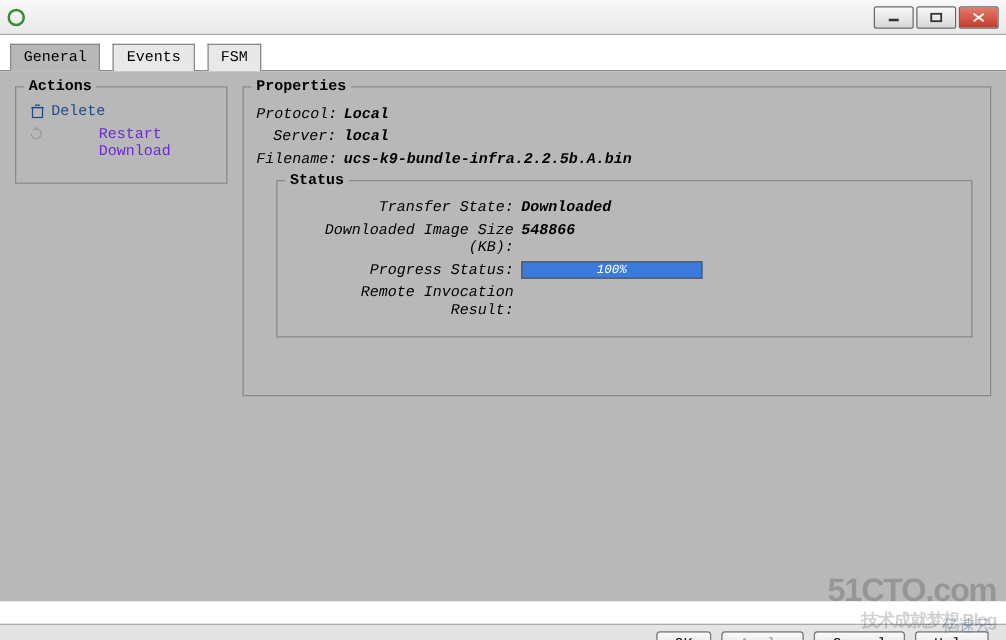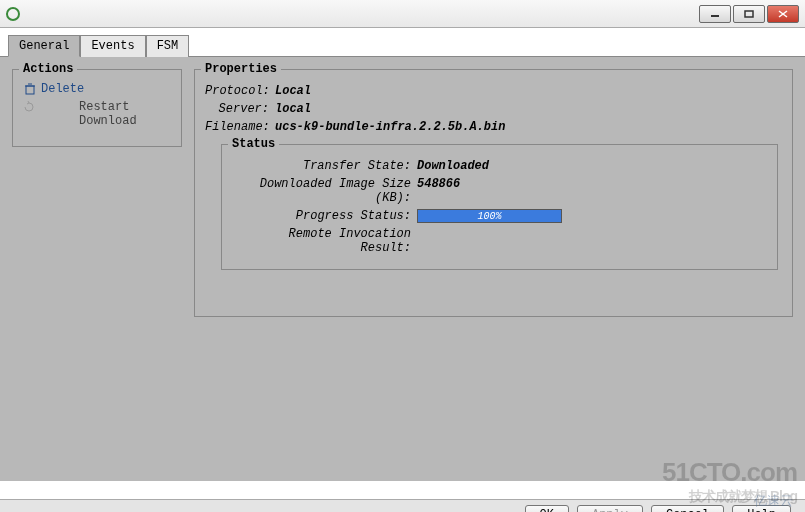--- a/index.html
+++ b/index.html
@@ -47,21 +47,21 @@
       display: flex;
       padding: 6px 8px 0 8px;
       background: #fff;
       border-bottom: 1px solid #888;
       font-family: "Courier New", monospace;
     }
     .tab {
       padding: 3px 10px;
       border: 1px solid #888;
       border-bottom: none;
-      margin-right: 0;
+      margin-right: 10px;
       background: #e8e8e8;
       cursor: pointer;
       position: relative;
       top: 1px;
     }
     .tab.active {
       background: #b8b8b8;
       border-bottom: 1px solid #b8b8b8;
     }
 
@@ -89,21 +89,21 @@
     .actions { width: 170px; height: 78px; }
     .action-item {
       display: flex; align-items: flex-start;
       padding: 2px 0;
     }
     .action-item .icon {
       width: 14px; height: 14px; margin-right: 4px;
       display: inline-flex; align-items: center; justify-content: center;
     }
     .action-item.enabled { color: #204a87; cursor: pointer; }
-    .action-item.disabled { color: #404040; gap: 40px; }
+    .action-item.disabled { color: #6d28d9; gap: 40px; }
 
     .props-outer {
       flex: 1;
       display: flex;
       flex-direction: column;
     }
     .properties.fieldset { height: 248px; }
     .kv { display: flex; margin: 4px 0; font-style: italic; }
     .kv .k { width: 170px; text-align: right; padding-right: 6px; }
     .kv .v { font-weight: bold; }

